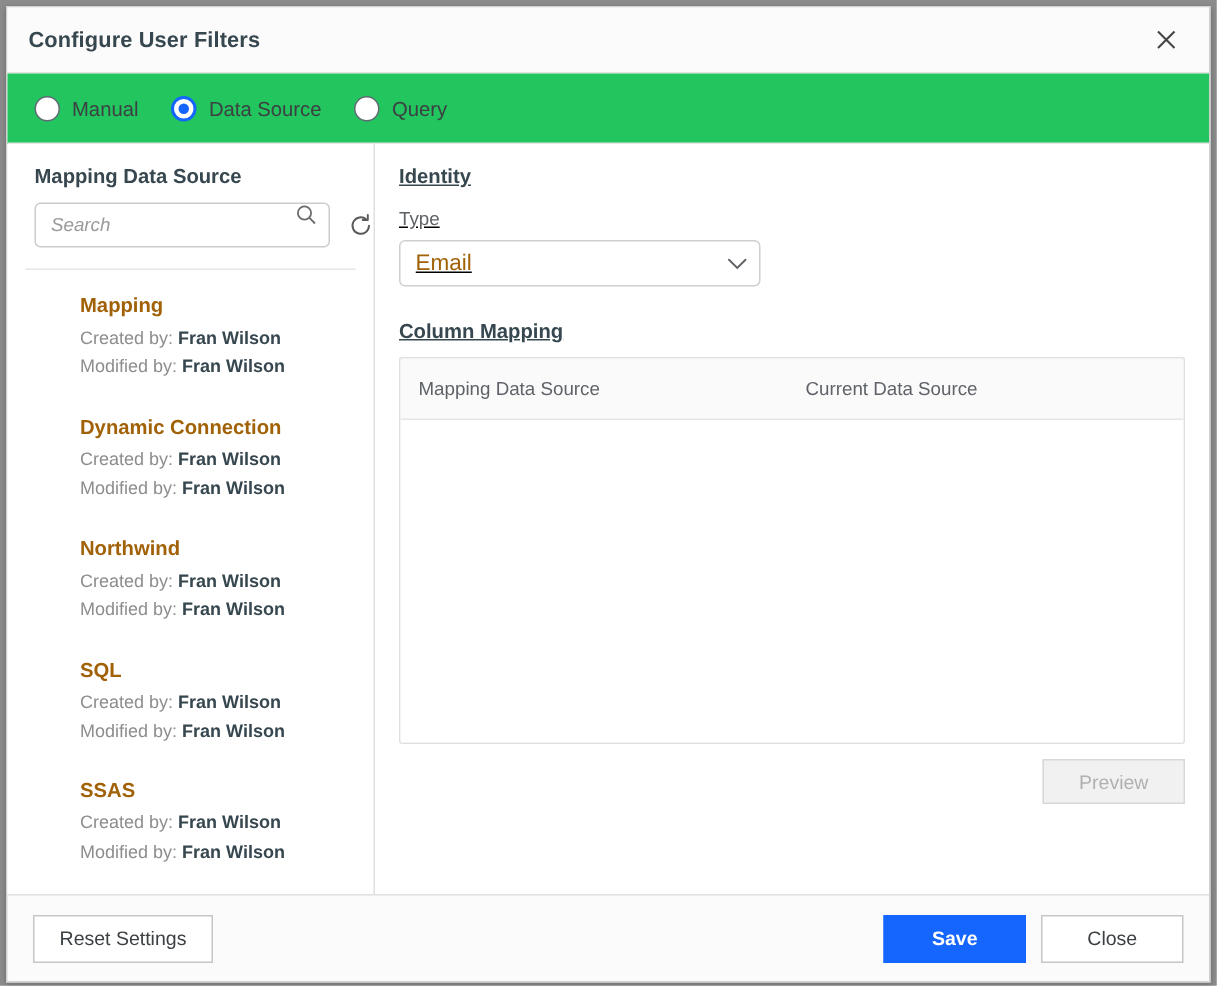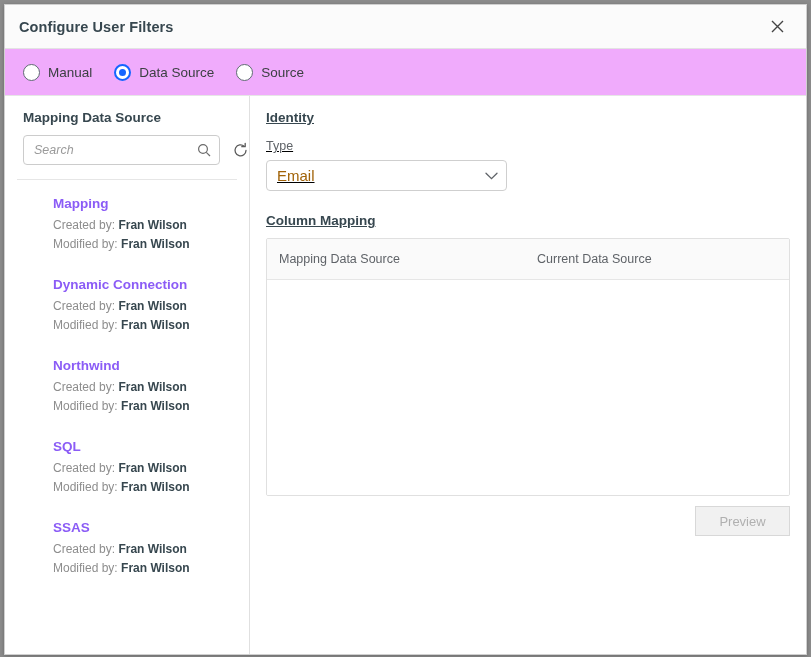--- a/index.html
+++ b/index.html
@@ -47,21 +47,21 @@
   .close-btn svg { display:block; }
 
   
   .radio-row {
     height: 47px;
     flex: 0 0 47px;
     display: flex;
     align-items: center;
     padding-left: 18px;
     border-bottom: 1px solid #e6e6e6;
-    background: #f0abfc;
+    background: #22c55e;
   }
   .radio-opt {
     display: flex;
     align-items: center;
     margin-right: 22px;
     cursor: pointer;
   }
   .radio-circle {
     width: 17px; height: 17px;
     border-radius: 50%;
@@ -115,21 +115,20 @@
   .search-row {
     display: flex;
     align-items: center;
   }
   .search-box {
     flex: 1 1 auto;
     height: 30px;
     border: 1px solid #ccc;
     border-radius: 4px;
     display: flex;
-    align-items: center;
     padding: 0 8px 0 10px;
     background: #fff;
   }
   .search-input {
     flex: 1 1 auto;
     border: none;
     outline: none;
     font-size: 12.5px;
     font-style: italic;
     color: #444;
@@ -157,21 +156,21 @@
     padding: 16px 0 10px 0;
   }
   .ds-item {
     padding: 0 18px 0 48px;
     margin-bottom: 22px;
     cursor: pointer;
   }
   .ds-name {
     font-size: 13.5px;
     font-weight: bold;
-    color: #8b5cf6;
+    color: #a16207;
     margin-bottom: 5px;
   }
   .ds-meta {
     font-size: 12px;
     color: #8d8d8d;
     line-height: 1.62;
     white-space: nowrap;
   }
   .ds-meta b { color: #37474f; font-weight: bold; }
 
@@ -337,21 +336,21 @@
     <div class="radio-opt checked">
       <span class="radio-circle">
           <span class="radio-dot"></span>
         </span>
       <span class="radio-label">Data Source</span>
     </div>
     <div class="radio-opt">
       <span class="radio-circle">
           <span class="radio-dot"></span>
         </span>
-      <span class="radio-label">Source</span>
+      <span class="radio-label">Query</span>
     </div>
   </div>
 
   <div class="body">
 
     <div class="left-panel">
       <div class="lp-header">
         <div class="lp-title">Mapping Data Source</div>
         <div class="search-row">
           <div class="search-box">
@@ -428,14 +427,20 @@
         </div>
         <div class="table-body"></div>
       </div>
 
       <div class="preview-row">
         <button class="btn preview" disabled="">Preview</button>
       </div>
     </div>
   </div>
 
+  <div class="footer">
+    <button class="btn reset">Reset Settings</button>
+    <div class="footer-spacer"></div>
+    <button class="btn save">Save</button>
+    <button class="btn close-b">Close</button>
+  </div>
 
 </div>
 
 </body></html>

